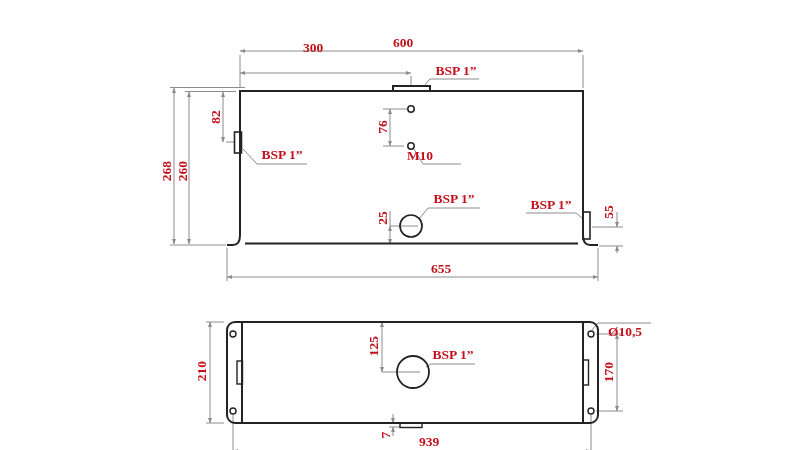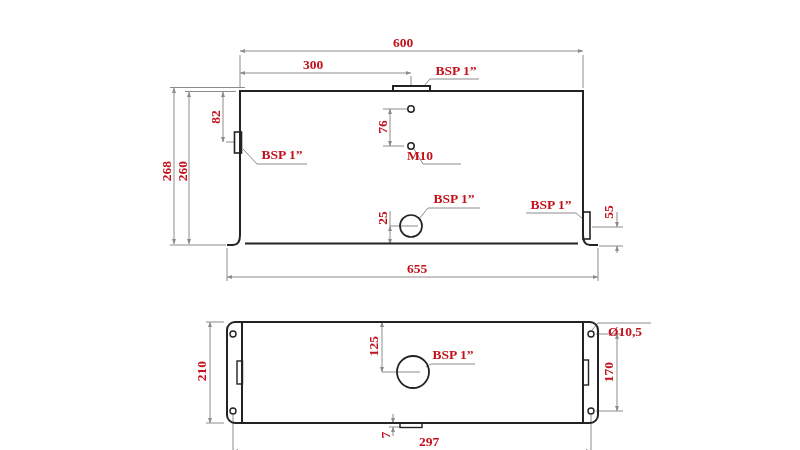--- a/index.html
+++ b/index.html
@@ -116,35 +116,35 @@
         <circle class="ol" stroke-width="1.4" cx="591" cy="387" r="3"></circle>
         <rect class="ol" stroke-width="1.4" x="237" y="337" width="5.5" height="23"></rect>
         <rect class="ol" stroke-width="1.4" x="583" y="336" width="5.5" height="25"></rect>
         <circle class="ol" stroke-width="1.8" cx="413" cy="348" r="16"></circle>
         <rect class="ol" stroke-width="1.4" x="400" y="399" width="22" height="4.5"></rect>
       </g>
     </g>
   </svg>
 
   <span class="dim" style="left:403px;top:19px">600</span>
-  <span class="dim" style="left:313px;top:41px">300</span>
+  <span class="dim" style="left:313px;top:24px">300</span>
   <span class="dim" style="left:456px;top:47px">BSP 1”</span>
   <span class="dim rot" style="left:167px;top:147px">268</span>
   <span class="dim rot" style="left:183px;top:147px">260</span>
   <span class="dim rot" style="left:216px;top:93px">82</span>
   <span class="dim" style="left:282px;top:131px">BSP 1”</span>
   <span class="dim rot" style="left:383px;top:103px">76</span>
   <span class="dim" style="left:420px;top:132px">M10</span>
   <span class="dim rot" style="left:383px;top:194px">25</span>
   <span class="dim" style="left:454px;top:175px">BSP 1”</span>
   <span class="dim" style="left:551px;top:181px">BSP 1”</span>
   <span class="dim rot" style="left:609px;top:188px">55</span>
-  <span class="dim" style="left:417px;top:245px">655</span>
+  <span class="dim" style="left:441px;top:245px">655</span>
 
   <span class="dim rot" style="left:202px;top:347px">210</span>
   <span class="dim rot" style="left:374px;top:322px">125</span>
   <span class="dim" style="left:453px;top:331px">BSP 1”</span>
   <span class="dim" style="left:625px;top:308px">Ø10,5</span>
   <span class="dim rot" style="left:609px;top:348px">170</span>
   <span class="dim rot" style="left:386px;top:411px">7</span>
-  <span class="dim" style="left:429px;top:418px">297</span>
+  <span class="dim" style="left:429px;top:418px">939</span>
 
 </div>
 
 </body></html>

